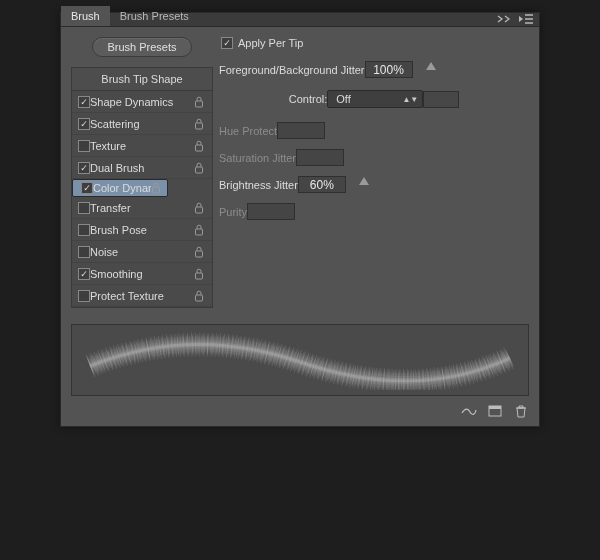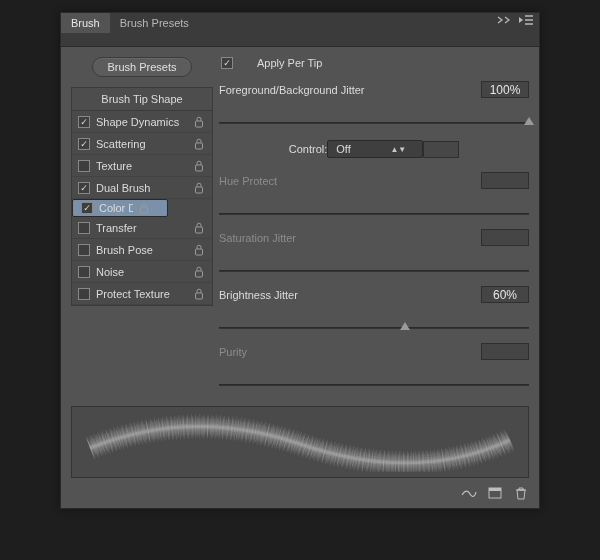--- a/index.html
+++ b/index.html
@@ -1,49 +1,49 @@
 <!DOCTYPE html>
 <html><head>
 <meta charset="utf-8">
 <style>
 *{margin:0;padding:0;box-sizing:border-box;font-family:Tahoma,Arial,sans-serif;font-size:11px;color:#dcdcdc;user-select:none}
 body{background:#1e1e1e;width:600px;height:560px;display:flex;align-items:flex-start;justify-content:center;padding-top:12px}
 .panel{width:480px;background:#535353;border:1px solid #2a2a2a;box-shadow:0 0 8px rgba(0,0,0,.4)}
-.tabs{display:flex;align-items:flex-start;background:#3b3b3b;height:34px;border-bottom:1px solid #2a2a2a}
+.tabs{display:flex;align-items:flex-end;background:#3b3b3b;height:14px;border-bottom:1px solid #2a2a2a}
 .tab{padding:4px 10px;color:#b8b8b8;cursor:pointer}
 .tab.active{background:#535353;color:#e8e8e8}
 .tab-spacer{flex:1}
 .tab-icons{display:flex;gap:8px;padding-right:6px}
 .tiny-ic{width:14px;height:14px;display:flex;align-items:center;justify-content:center;color:#b8b8b8}
 .body{display:flex;padding:8px 10px 10px 10px;gap:6px}
 .left{width:142px;display:flex;flex-direction:column;gap:6px}
 .btn-preset{align-self:center;margin:2px 0 4px;background:#5c5c5c;border:1px solid #3b3b3b;border-radius:10px;padding:3px 14px;color:#e0e0e0;cursor:pointer;box-shadow:inset 0 1px 0 rgba(255,255,255,.08)}
 .list{border:1px solid #3a3a3a;background:#4a4a4a}
 .list-head{text-align:center;padding:5px 0;border-bottom:1px solid #3a3a3a;background:#4d4d4d}
-.li{display:flex;align-items:center;height:22px;padding:0 6px;border-bottom:1px solid #434343;gap:6px}
+.li{display:flex;align-items:center;height:22px;padding:0 6px;border-bottom:1px solid #434343;}
 .li.sel{background:#7b90a9;color:#fff}
 .li .cb{width:12px;height:12px;border:1px solid #888;background:#3e3e3e;display:flex;align-items:center;justify-content:center;font-size:9px;color:#ddd;flex:none}
 .li .cb.on::after{content:"✓"}
 .li .lbl{flex:1;white-space:nowrap;overflow:hidden}
 .li .lock{width:12px;height:12px;flex:none;color:#9a9a9a}
 .right{flex:1;display:flex;flex-direction:column;gap:10px;padding-top:2px}
-.row{display:flex;align-items:flex-start;gap:24px}
+.row{display:flex;align-items:flex-start;gap:5px}
 .cb2{width:12px;height:12px;border:1px solid #888;background:#3e3e3e;display:flex;align-items:center;justify-content:center;font-size:9px;flex:none}
 .cb2.on::after{content:"✓";color:#ddd}
 .apply{margin-left:2px;margin-bottom:2px}
 .entry{width:48px;height:17px;background:#454545;border:1px solid #2f2f2f;color:#e6e6e6;text-align:center;font-size:12px;padding:1px}
 .slider{position:relative;height:10px;margin-top:2px}
 .track{position:absolute;left:0;right:0;top:4px;height:2px;background:#343434;border-top:1px solid #2a2a2a}
 .thumb{position:absolute;top:-1px;width:0;height:0;border-left:5px solid transparent;border-right:5px solid transparent;border-bottom:8px solid #9a9a9a;transform:translateX(-5px)}
 .ctrl-row{display:flex;align-items:center;gap:0;margin:2px 0 4px 0}
 .ctrl-row .ctrl-lbl{flex:none}
-.sel{background:#3f3f3f;border:1px solid #2a2a2a;height:18px;width:96px;display:flex;align-items:center;justify-content:space-between;padding:0 16px 0 8px;border-radius:2px}
+.sel{background:#3f3f3f;border:1px solid #2a2a2a;height:18px;width:96px;display:flex;align-items:center;justify-content:space-between;padding:0 4px 0 8px;border-radius:2px}
 .sel .arr{font-size:8px;display:flex;flex-direction:column;line-height:5px;color:#c8c8c8}
 .swatch{width:36px;height:17px;background:#474747;border:1px solid #2f2f2f}
-.grp{display:flex;flex-direction:column;gap:18px}
+.grp{display:flex;flex-direction:row;gap:18px}
 .grp .lblrow{display:flex;align-items:center;justify-content:space-between}
 .dim{color:#8c8c8c}
 .preview{margin:6px 10px 8px;height:72px;background:#4a4a4a;border:1px solid #333;display:flex;align-items:center;justify-content:center;overflow:hidden}
 .footicons{display:flex;justify-content:flex-end;gap:10px;padding:0 10px 8px}
 .fi{width:16px;height:14px;color:#bdbdbd;display:flex;align-items:center;justify-content:center}
 svg{display:block}
 </style>
 </head>
 <body>
 
@@ -139,20 +139,30 @@
               <div class="lock">
                 <svg width="10" height="12" viewBox="0 0 10 12">
                   <rect x="1.5" y="5" width="7" height="6" rx="1" stroke="#9a9a9a" fill="none"></rect>
                   <path d="M3 5V3.2a2 2 0 0 1 4 0V5" stroke="#9a9a9a" fill="none"></path>
                 </svg>
               </div>
             </div>
             <div class="li">
               <div class="cb"></div>
               <div class="lbl">Noise</div>
+              <div class="lock">
+                <svg width="10" height="12" viewBox="0 0 10 12">
+                  <rect x="1.5" y="5" width="7" height="6" rx="1" stroke="#9a9a9a" fill="none"></rect>
+                  <path d="M3 5V3.2a2 2 0 0 1 4 0V5" stroke="#9a9a9a" fill="none"></path>
+                </svg>
+              </div>
+            </div>
+            <div class="li">
+              <div class="cb on"></div>
+              <div class="lbl">Smoothing</div>
               <div class="lock">
                 <svg width="10" height="12" viewBox="0 0 10 12">
                   <rect x="1.5" y="5" width="7" height="6" rx="1" stroke="#9a9a9a" fill="none"></rect>
                   <path d="M3 5V3.2a2 2 0 0 1 4 0V5" stroke="#9a9a9a" fill="none"></path>
                 </svg>
               </div>
             </div>
             <div class="li">
               <div class="cb"></div>
               <div class="lbl">Protect Texture</div>

